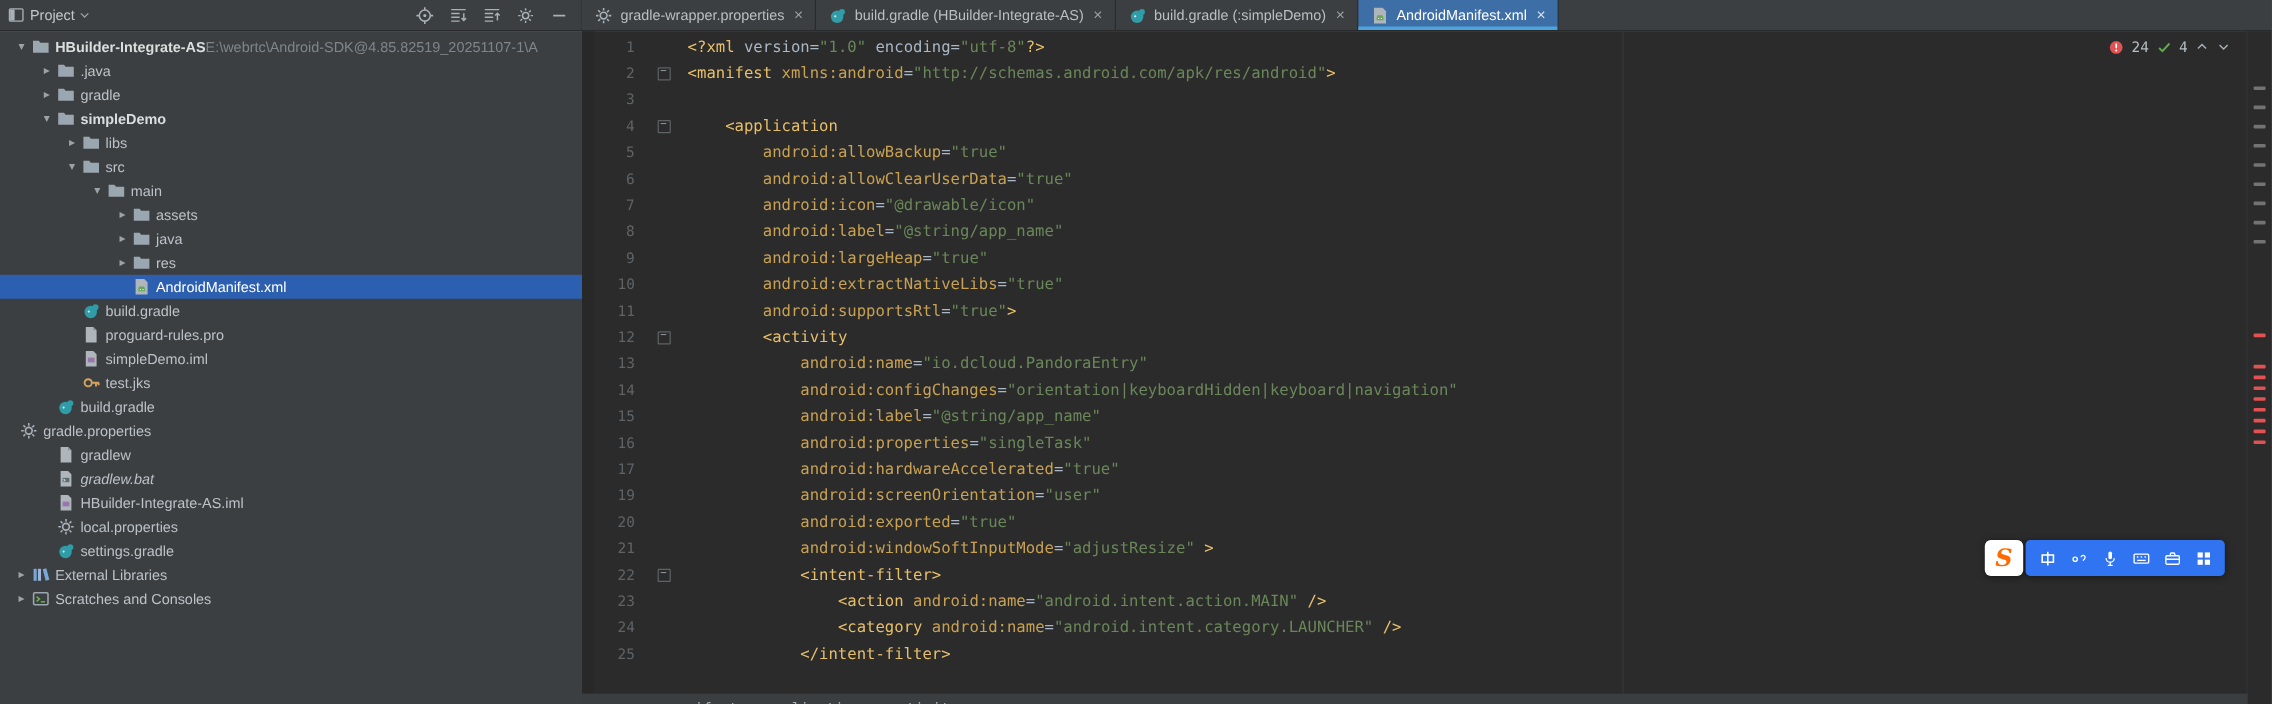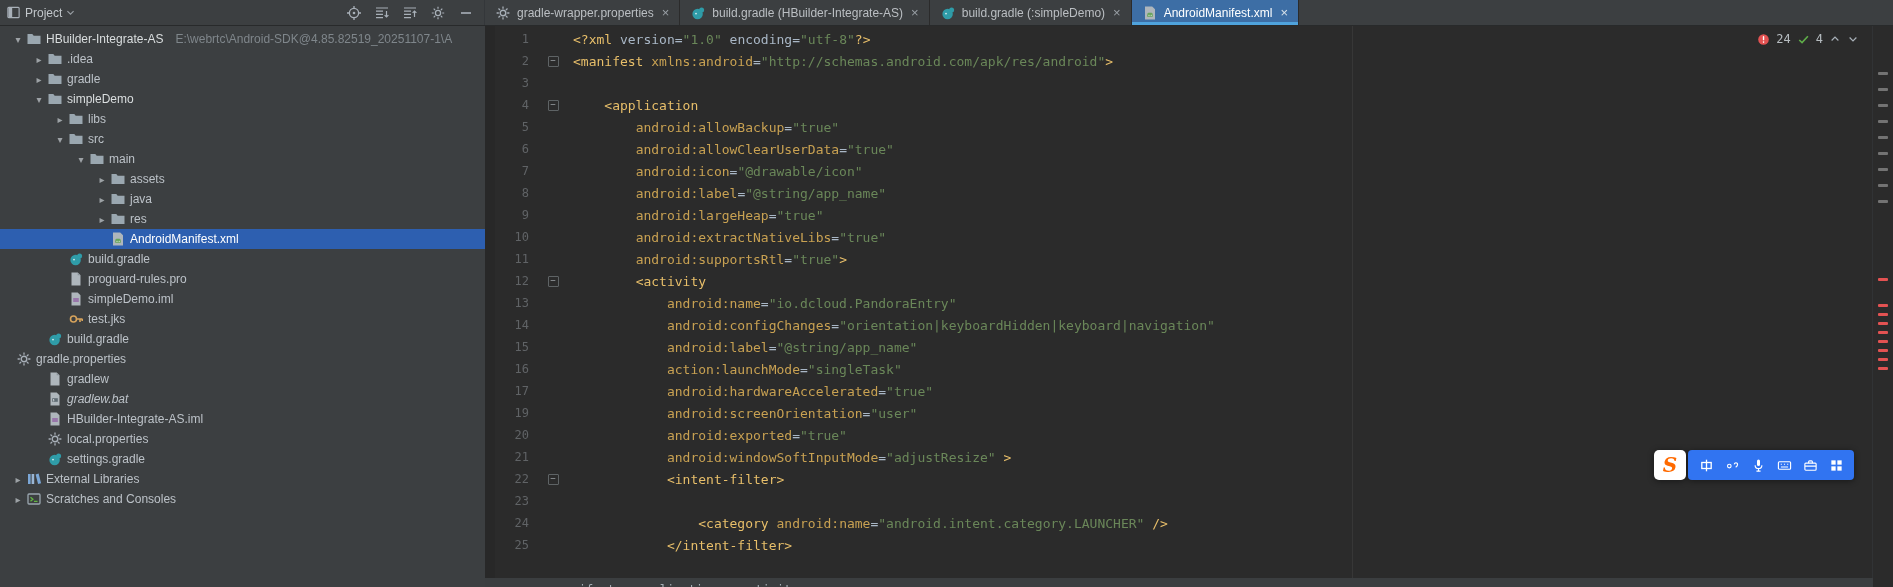--- a/index.html
+++ b/index.html
@@ -19,23 +19,23 @@
   .tab.active{background:var(--tab-active);color:#ffffff;box-shadow:inset 0 -3px 0 var(--tab-underline);}
   .tab-close{color:#9aa0a6;font-size:13px;line-height:1;margin-left:2px;}
   .tab.active .tab-close{color:#d8e2ea;}
   
   .sidebar{position:absolute;left:0;top:26px;width:485px;height:561px;background:#3c3f41;
            overflow:hidden;padding-top:3px;box-sizing:border-box;}
   .trow{height:20px;display:flex;align-items:center;white-space:nowrap;cursor:default;}
   .trow.sel{background:var(--sel);}
   .chev{width:16px;text-align:center;font-size:10px;color:#9da2a6;flex:0 0 16px;}
   .tlabel{font-size:12px;color:#bcc2c8;margin-left:4px;}
-  .tlabel.b{font-weight:normal;color:#dadedf;}
+  .tlabel.b{font-weight:bold;color:#dadedf;}
   .trow.sel .tlabel{color:#ffffff;}
-  .tsub{font-size:12px;color:#7f868b;margin-left:12px;}
+  .tsub{font-size:12px;color:#7f868b;margin-left:0;}
   
   .editor{position:absolute;left:485px;top:26px;right:0;bottom:0;background:#2b2b2b;overflow:hidden;
           font-family:"DejaVu Sans Mono",monospace;}
   .gstrip{position:absolute;left:0;top:0;width:10px;height:100%;background:#282828;}
   .lines{position:absolute;left:0;right:20px;top:0;padding-top:2px;}
   .line{height:22px;display:flex;align-items:center;position:relative;}
   .line.current{background:#333435;}
   .num{width:56px;flex:0 0 56px;box-sizing:border-box;padding-right:12px;text-align:right;
        font-size:12px;color:#606366;}
   .line.current .num{color:#a3a8ab;}
@@ -182,21 +182,21 @@
         <span class="tlabel b">HBuilder-Integrate-AS</span>
         <span class="tsub">E:\webrtc\Android-SDK@4.85.82519_20251107-1\A</span>
       </div>
       <div class="trow" style="padding-left: 31px;">
         <span class="chev">▸</span>
         <span class="ic">
           <svg width="16" height="16" viewBox="0 0 16 16">
             <path d="M1.5 3h4.8l1.4 1.7h6.8V13H1.5z" fill="#9aa7b0"></path>
           </svg>
         </span>
-        <span class="tlabel">.idea</span>
+        <span class="tlabel">.java</span>
       </div>
       <div class="trow" style="padding-left: 31px;">
         <span class="chev">▸</span>
         <span class="ic">
           <svg width="16" height="16" viewBox="0 0 16 16">
             <path d="M1.5 3h4.8l1.4 1.7h6.8V13H1.5z" fill="#9aa7b0"></path>
           </svg>
         </span>
         <span class="tlabel">gradle</span>
       </div>
@@ -493,21 +493,21 @@
           <span class="code"><span class="tk-d">            </span><span class="tk-a">android:configChanges</span><span class="tk-d">=</span><span class="tk-s">"orientation|keyboardHidden|keyboard|navigation"</span></span>
         </div>
         <div class="line">
           <span class="num">15</span>
           <span class="foldcol"></span>
           <span class="code"><span class="tk-d">            </span><span class="tk-a">android:label</span><span class="tk-d">=</span><span class="tk-s">"@string/app_name"</span></span>
         </div>
         <div class="line">
           <span class="num">16</span>
           <span class="foldcol"></span>
-          <span class="code"><span class="tk-d">            </span><span class="tk-a">action:launchMode</span><span class="tk-d">=</span><span class="tk-s">"singleTask"</span></span>
+          <span class="code"><span class="tk-d">            </span><span class="tk-a">android:properties</span><span class="tk-d">=</span><span class="tk-s">"singleTask"</span></span>
         </div>
         <div class="line">
           <span class="num">17</span>
           <span class="foldcol"></span>
           <span class="code"><span class="tk-d">            </span><span class="tk-a">android:hardwareAccelerated</span><span class="tk-d">=</span><span class="tk-s">"true"</span></span>
         </div>
         <div class="line">
           <span class="num">19</span>
           <span class="foldcol"></span>
           <span class="code"><span class="tk-d">            </span><span class="tk-a">android:screenOrientation</span><span class="tk-d">=</span><span class="tk-s">"user"</span></span>
@@ -525,20 +525,21 @@
         <div class="line">
           <span class="num">22</span>
           <span class="foldcol">
             <span class="fold">−</span>
           </span>
           <span class="code"><span class="tk-d">            </span><span class="tk-t">&lt;intent-filter&gt;</span></span>
         </div>
         <div class="line">
           <span class="num">23</span>
           <span class="foldcol"></span>
+          <span class="code"><span class="tk-d">                </span><span class="tk-t">&lt;action </span><span class="tk-a">android:name</span><span class="tk-d">=</span><span class="tk-s">"android.intent.action.MAIN"</span><span class="tk-t"> /&gt;</span></span>
         </div>
         <div class="line">
           <span class="num">24</span>
           <span class="foldcol"></span>
           <span class="code"><span class="tk-d">                </span><span class="tk-t">&lt;category </span><span class="tk-a">android:name</span><span class="tk-d">=</span><span class="tk-s">"android.intent.category.LAUNCHER"</span><span class="tk-t"> /&gt;</span></span>
         </div>
         <div class="line">
           <span class="num">25</span>
           <span class="foldcol"></span>
           <span class="code"><span class="tk-d">            </span><span class="tk-t">&lt;/intent-filter&gt;</span></span>

